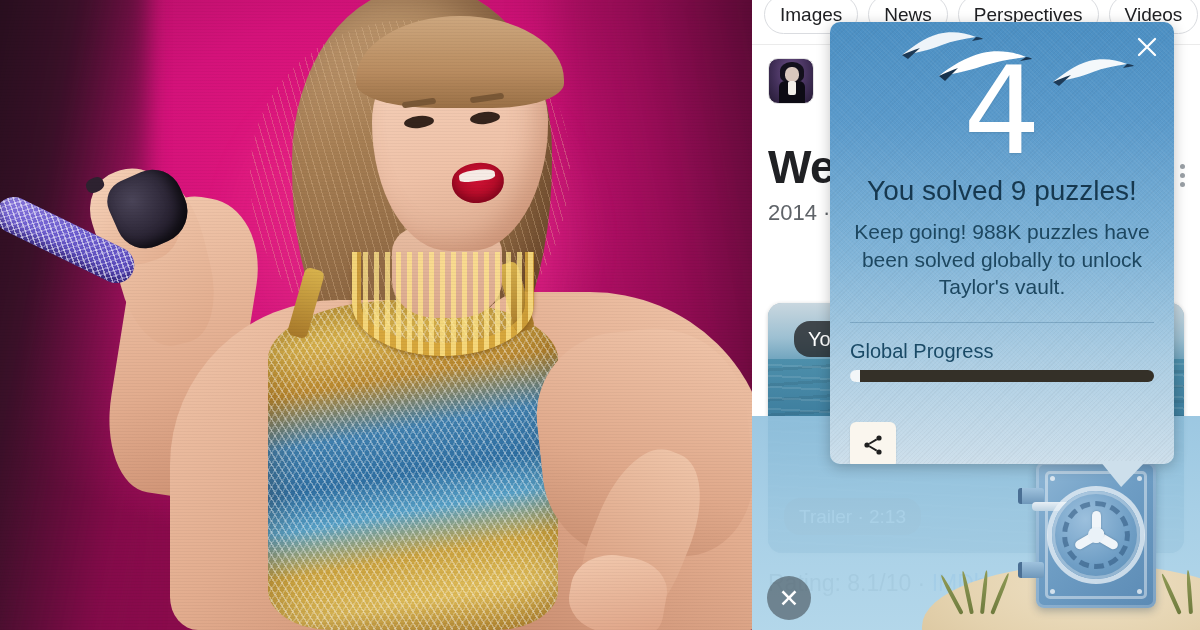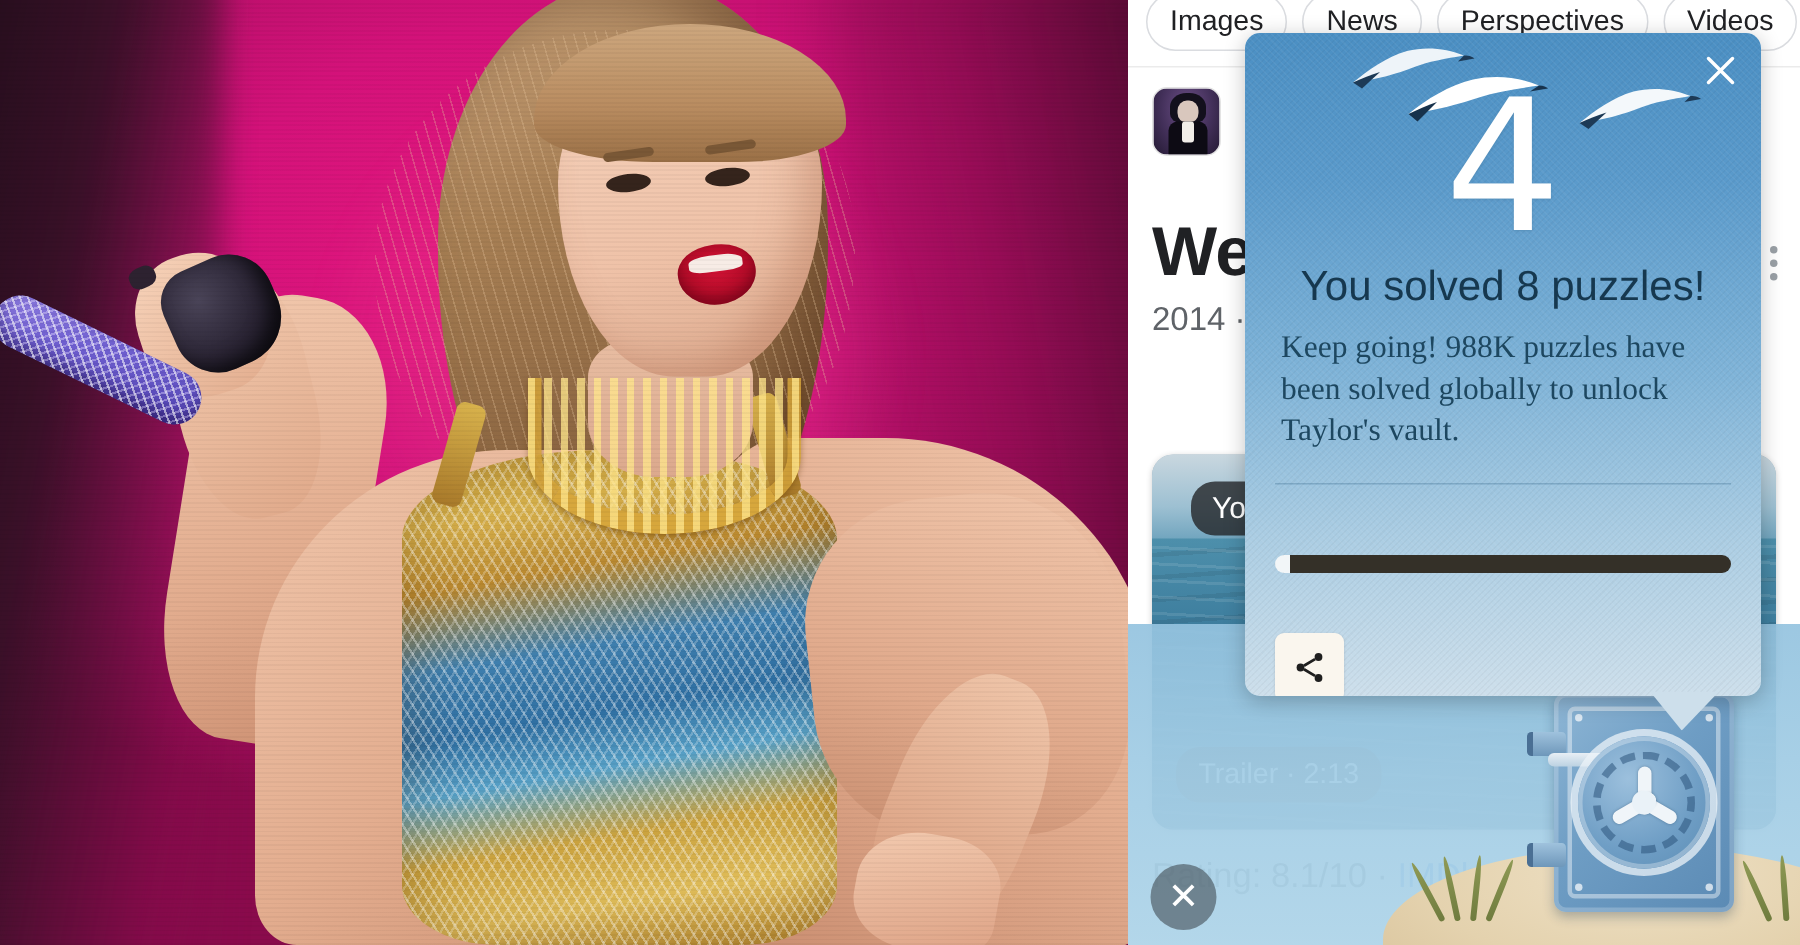--- a/index.html
+++ b/index.html
@@ -488,21 +488,22 @@
     text-shadow: 0 1px 2px rgba(40,80,110,0.22);
   }
   .popup-head {
     position: absolute; left: 20px; right: 20px; top: 152px;
     text-align: center;
     font-size: 28px; font-weight: 400; color: #16384f;
     line-height: 1.2;
   }
   .popup-sub {
     position: absolute; left: 24px; right: 24px; top: 196px;
-    font-size: 21px; color: #1d4760; line-height: 1.32; font-family: Liberation Serif, serif;
+    text-align: center;
+    font-size: 21px; color: #1d4760; line-height: 1.32;
   }
   .popup-rule {
     position: absolute; left: 20px; right: 20px; top: 300px;
     height: 1px; background: rgba(40,90,125,0.28);
   }
   .progress-label {
     position: absolute; left: 20px; top: 318px;
     font-size: 20px; color: #1a4a66; font-weight: 500;
   }
   .progress-track {
@@ -683,25 +684,26 @@
         <path d="M3 30 C9 27 16 24 22 22 L9 35 Z" fill="#17324c"></path>
         <path d="M90 11 C93 11 95 12 96 13 L84 15 Z" fill="#17324c"></path>
       </svg>
       <svg class="gull" style="left:219px; top:33px;" width="86" height="34" viewBox="0 0 86 34">
         <path d="M4 27 C14 19 26 10 40 6 C52 3 66 4 78 9 C66 11 54 13 44 17 C34 21 20 25 4 27 Z" fill="#f4f8fb"></path>
         <path d="M4 27 C10 24 16 22 22 20 L10 31 Z" fill="#1d3a56"></path>
         <path d="M78 9 C82 9 84 10 85 11 L74 13 Z" fill="#1d3a56"></path>
       </svg>
 
       <div class="big-four">4</div>
-      <div class="popup-head">You solved 8 puzzles!</div>
+      <div class="popup-head">You solved 9 puzzles!</div>
       <div class="popup-sub">Keep going! 988K puzzles have been solved globally to unlock Taylor's vault.</div>
 
       <div class="popup-rule"></div>
 
+      <div class="progress-label">Global Progress</div>
       <div class="progress-track">
         <div class="progress-fill"></div>
         <div class="progress-knob"></div>
       </div>
 
       <div class="popup-actions">
         <div class="btn-share">
           <svg width="24" height="24" viewBox="0 0 24 24">
             <circle cx="18" cy="5" r="2.6" fill="#1f1f1f"></circle>
             <circle cx="18" cy="19" r="2.6" fill="#1f1f1f"></circle>

